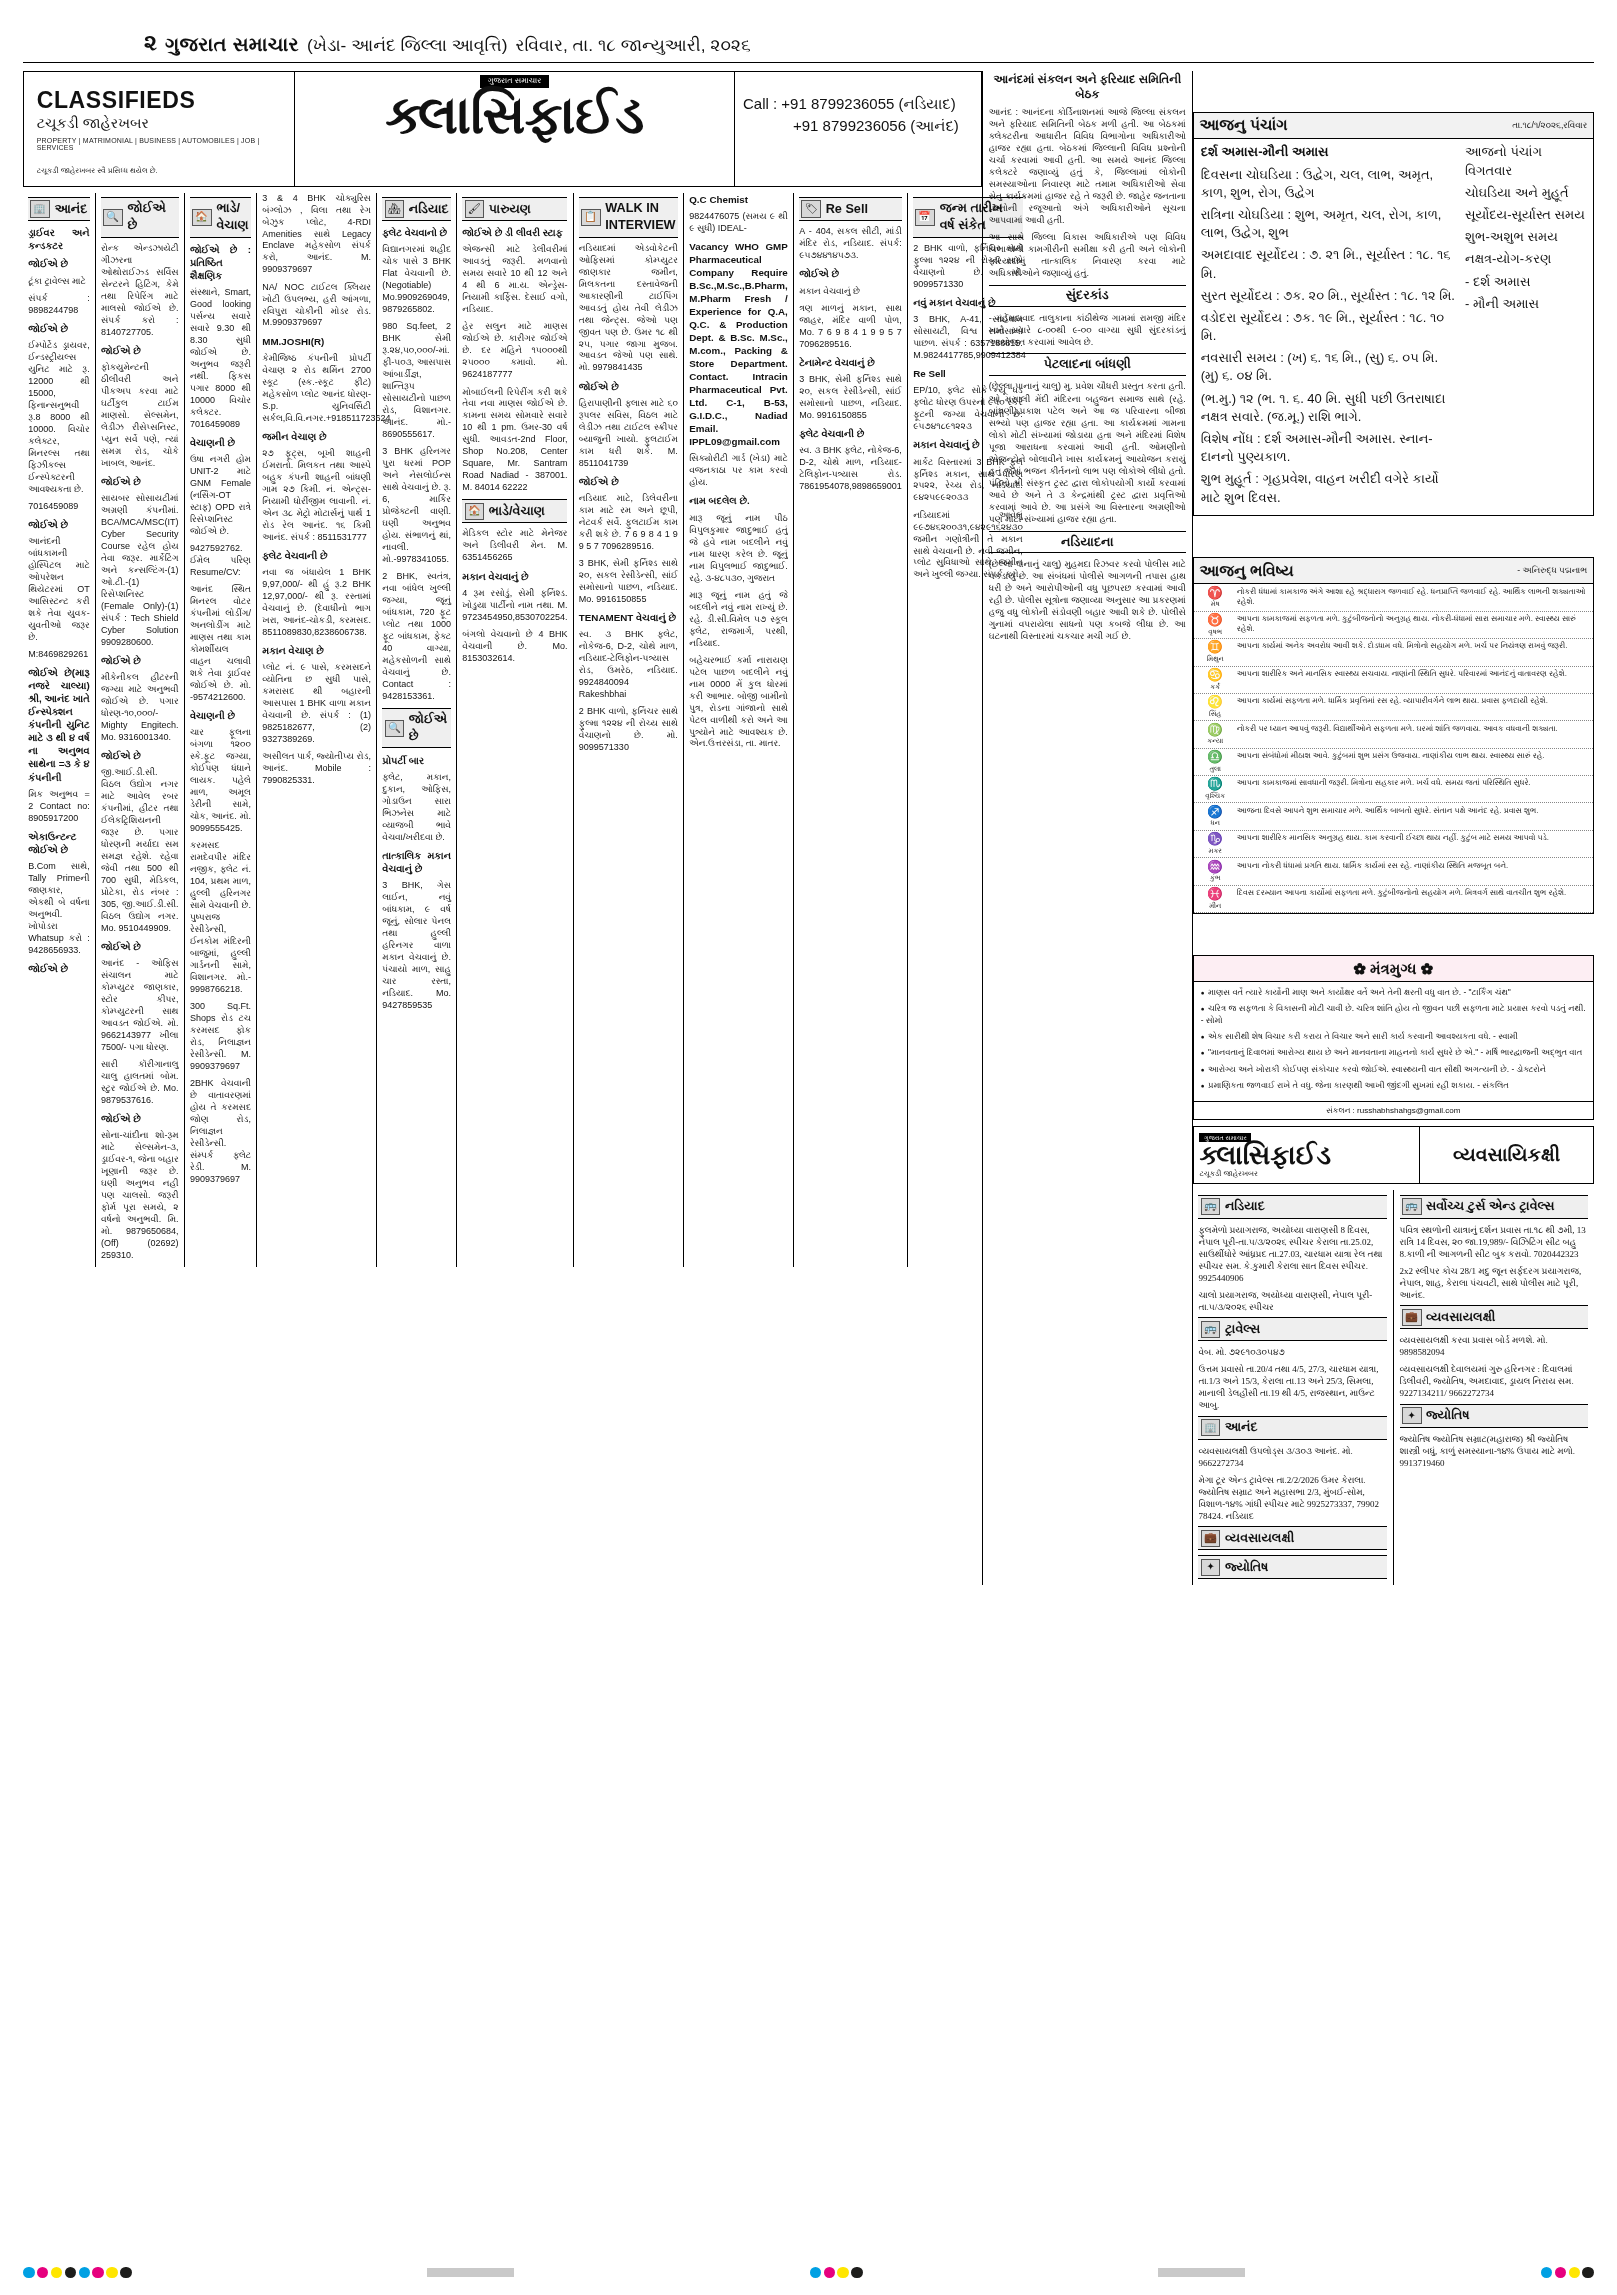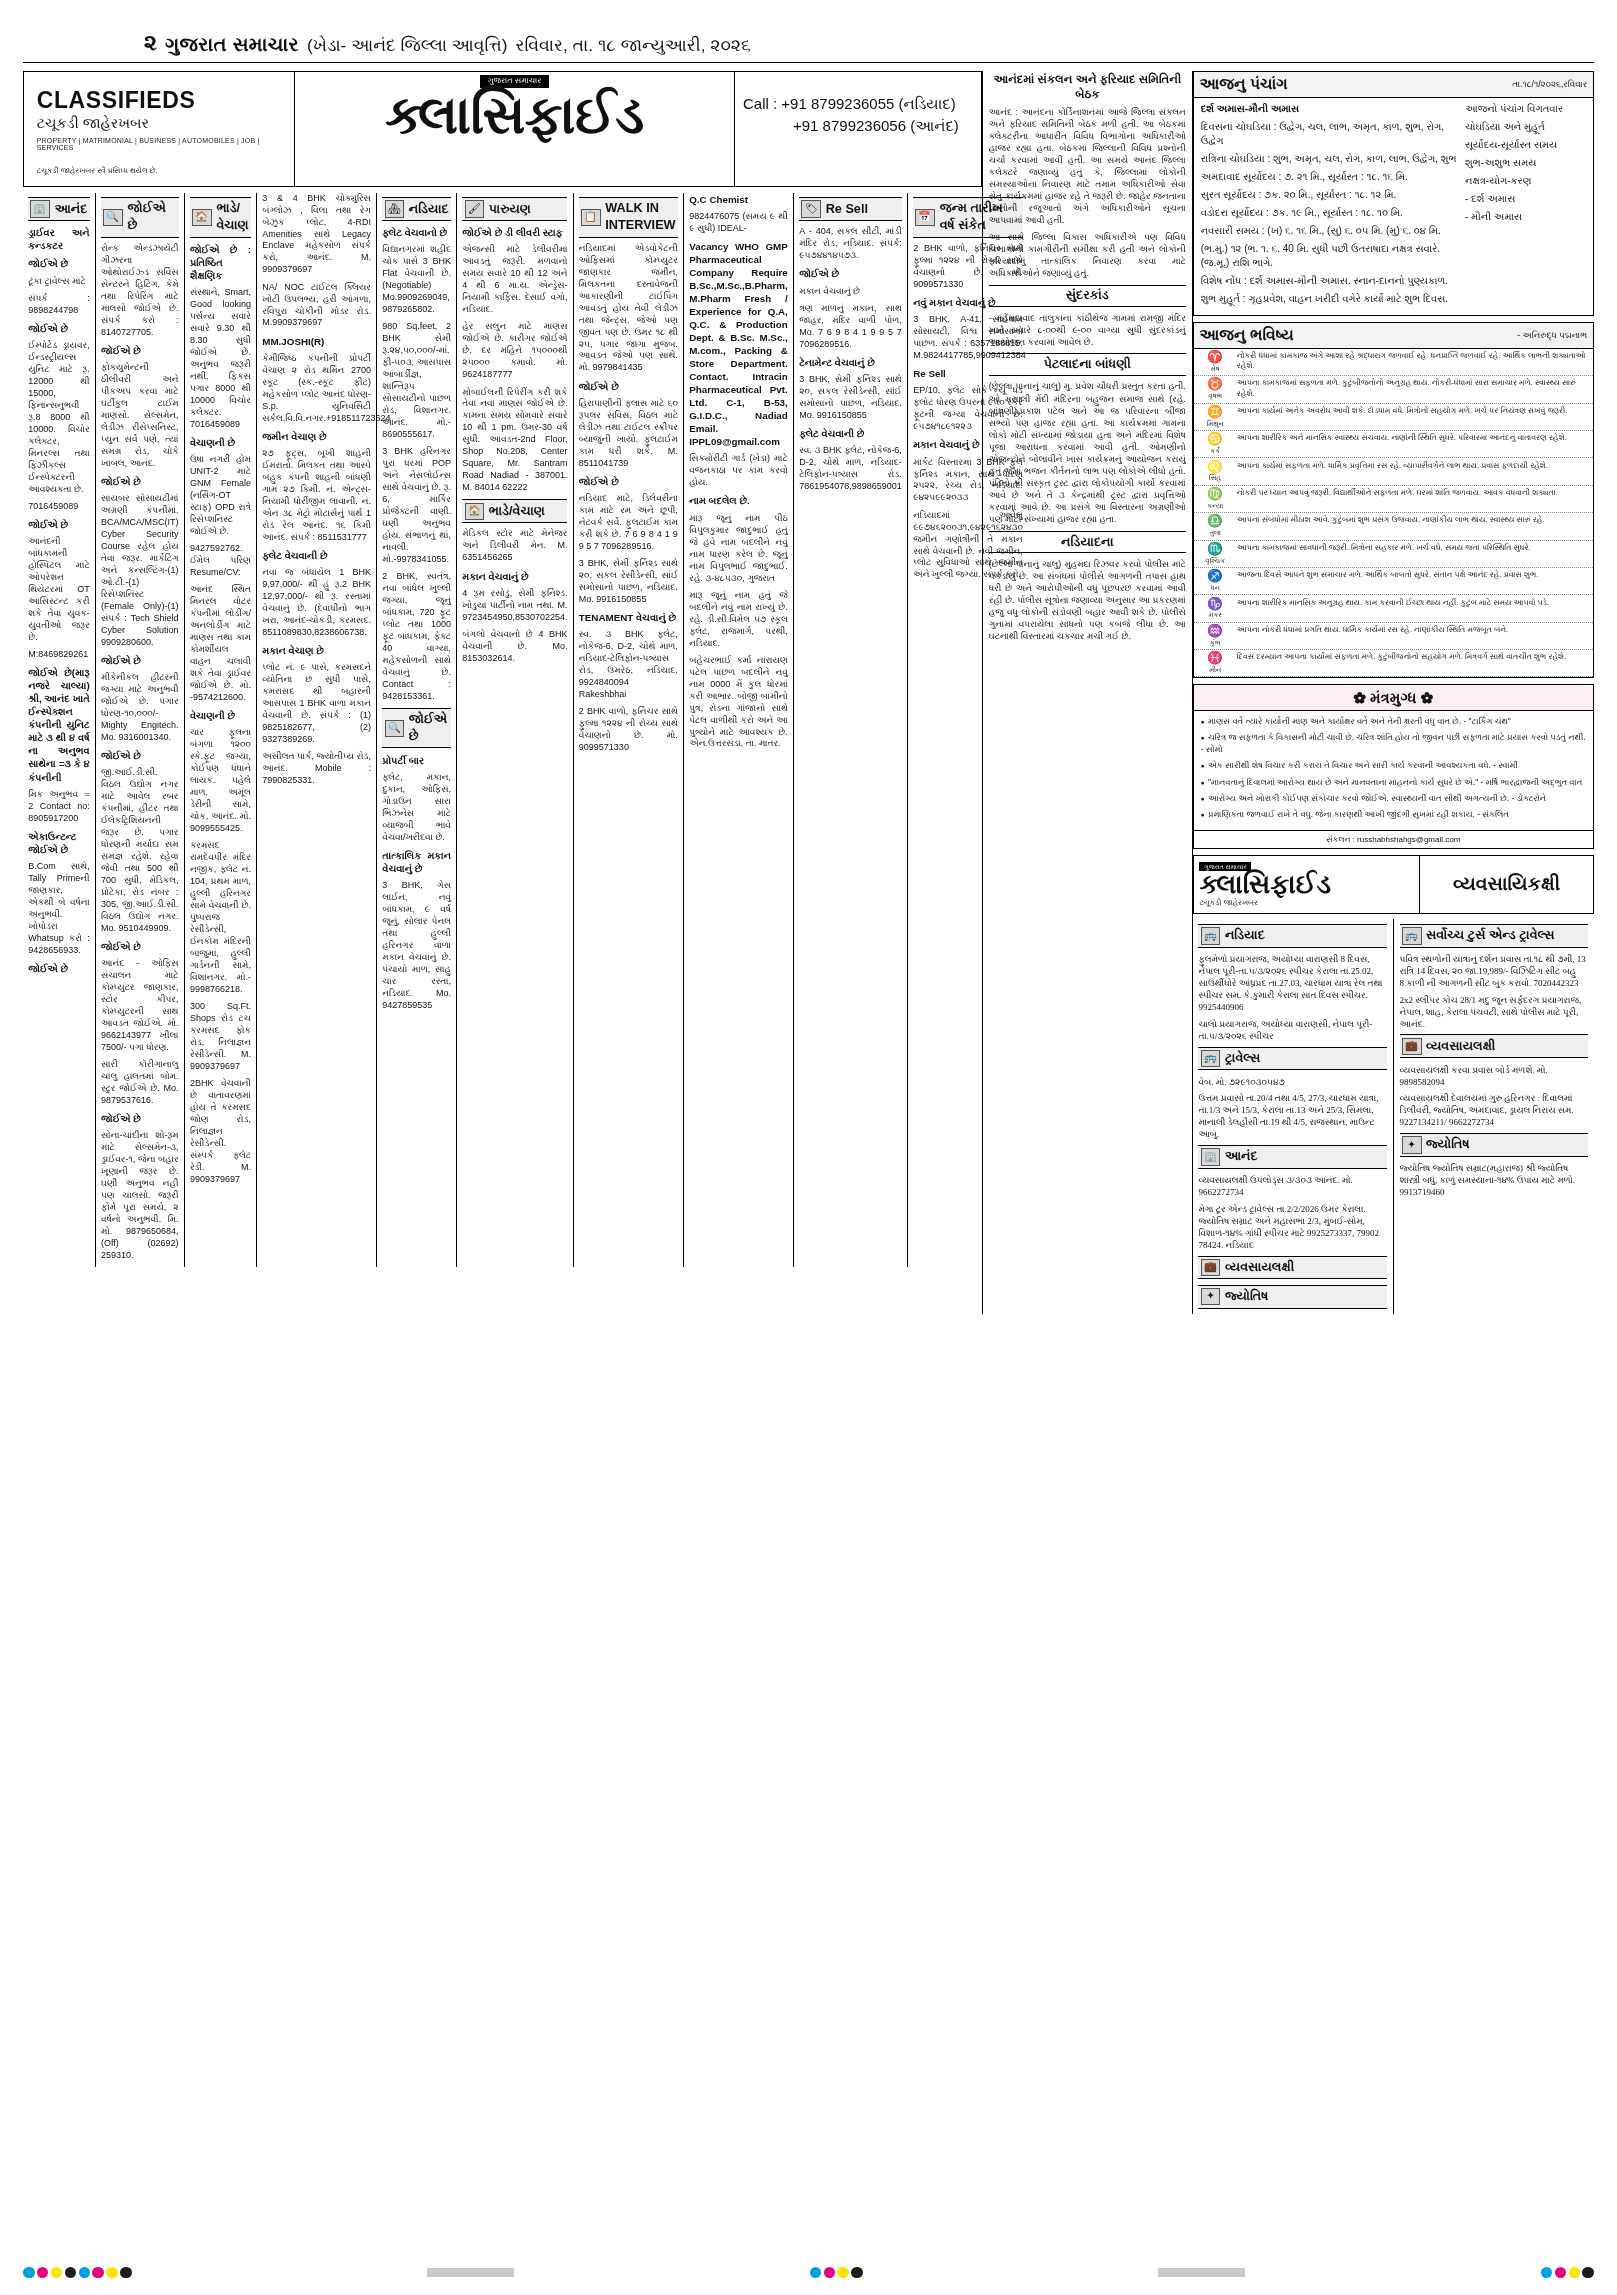--- a/index.html
+++ b/index.html
@@ -101,29 +101,29 @@
     line-height:1.3; margin:0 0 4.6px 0;
   }
   .midsub {
     text-align:center; font-weight:bold; font-size:12.7px;
     border-top:0.9px solid #000; border-bottom:0.9px solid #000;
     margin:5.8px 0 4.6px 0; padding:1.7px 0;
   }
   .midcol p { margin:0 0 4.6px 0; text-align:justify; }
 
   
-  .rbox { border:1.2px solid #000; margin-bottom:5.8px; }
+  .rbox { border:1.2px solid #000; margin-bottom:5.8px;margin-top:41px; }
   .rbox-hd {
     display:flex; align-items:center; justify-content:space-between;
     border-bottom:0.9px solid #000; padding:3.5px 5.8px;
     background:#f2f2f2;
   }
   .rbox-hd .t { font-size:15.6px; font-weight:bold; }
   .rbox-hd .d { font-size:8.7px; }
-  .rbox-bd { padding:4.6px 7px; font-size:10px; line-height:1.4; }
+  .rbox-bd { padding:4.6px 7px; font-size:13px; line-height:1.4; }
   .rbox-bd p { margin:0 0 4px 0; }
   .two { display:flex; gap:5.8px; }
   .two > div { flex:1; }
   .zodiac-row {
     display:flex; gap:4.6px; padding:2.3px 4.6px;
     border-bottom:0.6px dotted #888; font-size:7.8px; line-height:1.3;
   }
   .zodiac-row .zi {
     flex:0 0 34px; text-align:center;
   }

